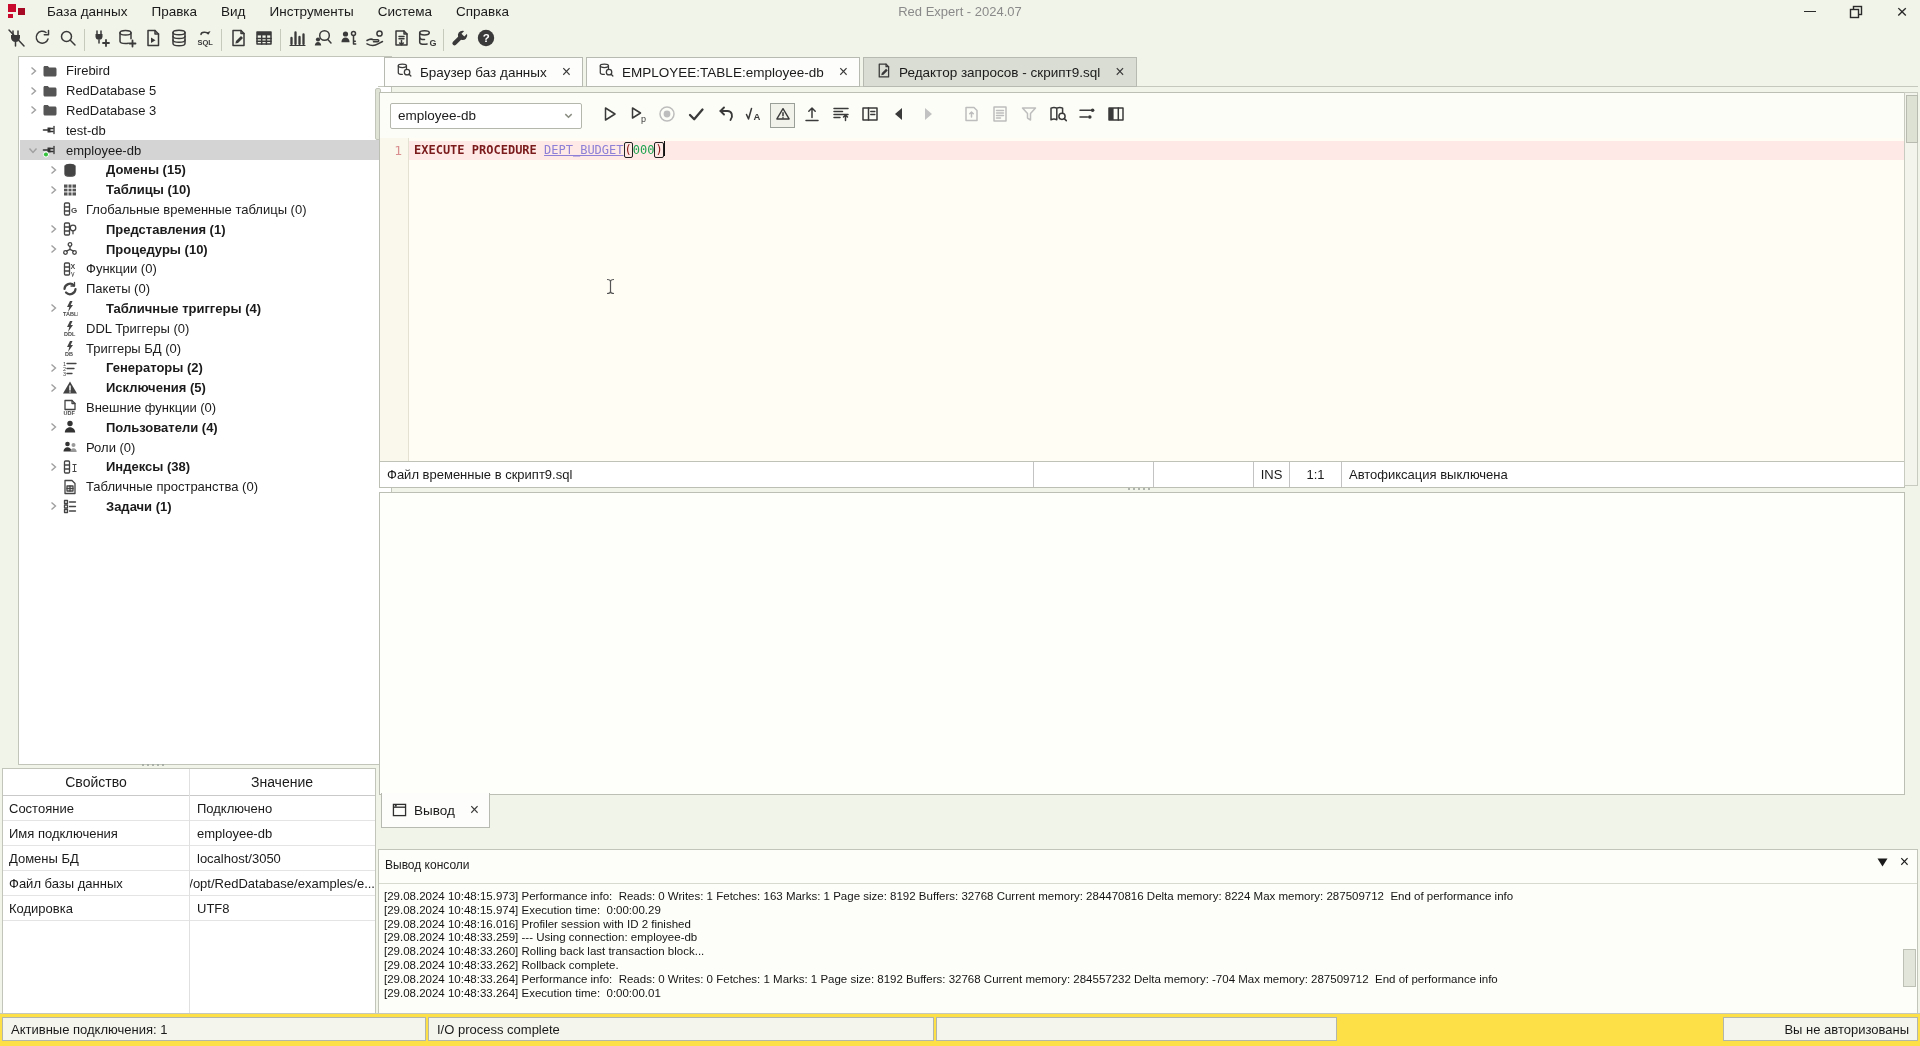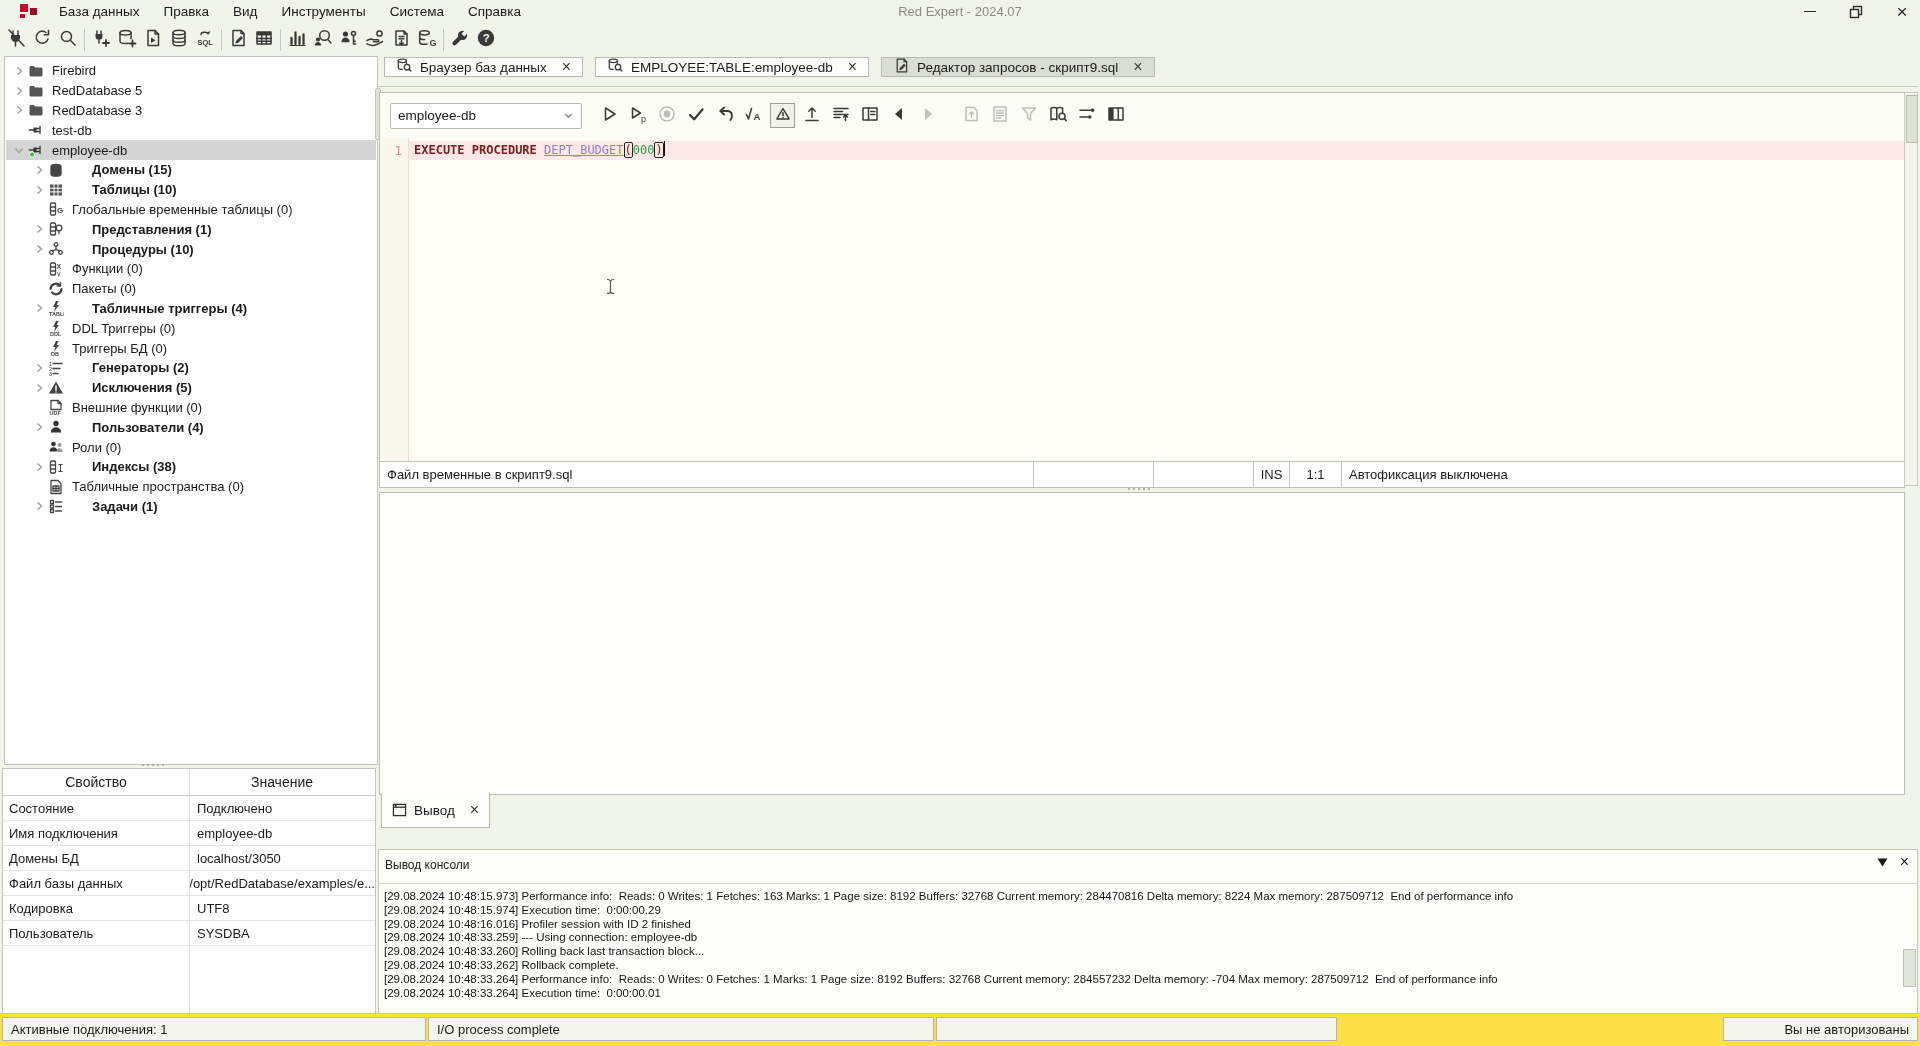--- a/index.html
+++ b/index.html
@@ -1,30 +1,30 @@
 <!DOCTYPE html>
 <html><head>
 <meta charset="utf-8">
 <style>
   html,body{margin:0;padding:0;background:#888;}
   #app{position:relative;width:1920px;height:1046px;background:#f1f4e9;font-family:"Liberation Sans",sans-serif;font-size:13px;color:#1a1a1a;overflow:hidden;}
   
-  .menubar{position:absolute;top:0;left:0;right:0;height:23px;display:flex;align-items:center;padding-left:12px;}
+  .menubar{position:absolute;top:0;left:0;right:0;height:23px;display:flex;align-items:center;}
   .logo{position:relative;width:17px;height:16px;margin:0 10px 0 8px;flex:none;}
   .logo span{position:absolute;}
   .menu-item{padding:0 12px;line-height:23px;font-size:13.5px;cursor:default;}
   .win-title{position:absolute;left:50%;top:0;transform:translateX(-50%);line-height:23px;color:#8a8a8a;font-size:13px;}
   .win-controls{position:absolute;right:10px;top:0;height:23px;display:flex;align-items:center;gap:30px;}
   .wc{width:16px;height:16px;display:flex;align-items:center;justify-content:center;color:#2a2a2a;font-size:15px;}
   
   .toolbar{position:absolute;top:23px;left:0;right:0;height:33px;display:flex;align-items:center;padding-left:3px;}
   .tb-btn{width:26px;height:26px;display:flex;align-items:center;justify-content:center;}
   .tb-sep{width:1px;height:22px;background:#c6cabc;margin:0 3px;}
   
-  .tree-panel{position:absolute;left:4px;top:56px;width:372px;height:707px;background:#fff;border:1px solid #c2c6ba;overflow:hidden;}
+  .tree-panel{position:absolute;left:18px;top:56px;width:372px;height:707px;background:#fff;border:1px solid #c2c6ba;overflow:hidden;}
   .tree{position:absolute;inset:1px;padding-top:3px;}
   .trow{height:19.8px;display:flex;align-items:center;position:relative;white-space:nowrap;}
   .trow.sel{background:#d4d4d4;}
   .t-chev{width:14px;flex:none;display:flex;align-items:center;justify-content:center;}
   .t-icon{width:20px;flex:none;display:flex;align-items:center;justify-content:center;margin-right:6px;position:relative;}
   .t-label{font-size:13px;}
   .t-label.bold{font-weight:bold;margin-left:20px;}
   .d0{padding-left:6px;} .d1{padding-left:26px;}
   
   .vsplit-handle{position:absolute;left:375px;top:88px;width:4px;height:50px;background:#dfe3d6;border:1px solid #c2c6ba;border-radius:2px;}
@@ -33,21 +33,21 @@
   
   .props-panel{position:absolute;left:2px;top:768px;width:372px;height:246px;background:#fff;border:1px solid #c2c6ba;}
   .props-head{display:flex;height:26px;border-bottom:1px solid #c9c9c9;align-items:center;}
   .props-head div{text-align:center;font-size:14px;}
   .ph1{width:186px;} .ph2{flex:1;}
   .prow{display:flex;height:24px;align-items:center;border-bottom:1px solid #e4e4e4;}
   .pc1{width:186px;padding-left:6px;box-sizing:border-box;} .pc2{flex:1;padding-left:8px;}
   .pcol-div{position:absolute;left:186px;top:0;bottom:0;width:1px;background:#e0e0e0;}
   
   .tabline{position:absolute;left:378px;top:86px;right:2px;height:1px;background:#c5c9bd;}
-  .tabbar{position:absolute;left:384px;top:57px;height:20px;display:flex;gap:12px;}
+  .tabbar{position:absolute;left:384px;top:57px;height:30px;display:flex;gap:3px;}
   .tab{display:flex;align-items:center;gap:7px;padding:0 11px;background:#fdfdfb;border:1px solid #b6bab0;font-size:13.5px;}
   .tab.active{background:#d9ddd3;}
   .tab-close{color:#3a3a3a;font-size:16px;line-height:14px;margin-left:8px;}
   
   .editor-panel{position:absolute;left:379px;top:92px;width:1524px;height:394px;background:#fffdf4;border:1px solid #bcc0b4;}
   .qtoolbar{position:absolute;top:0;left:0;right:0;height:45px;display:flex;align-items:center;padding-left:10px;gap:4px;background:#fdfdf8;}
   .conn-select{width:176px;height:24px;border:1px solid #b4b8ac;border-radius:2px;background:#fff;display:flex;align-items:center;justify-content:space-between;padding:0 7px;margin-right:10px;font-size:13.5px;}
   .q-btn{width:25px;height:25px;display:flex;align-items:center;justify-content:center;}
   .q-btn.boxed{border:1px solid #9aa098;background:#f1f3ea;box-sizing:border-box;}
   .q-sep{width:10px;}
@@ -599,24 +599,20 @@
           <div class="pc2">localhost/3050</div>
         </div>
         <div class="prow">
           <div class="pc1">Файл базы данных</div>
           <div class="pc2">/opt/RedDatabase/examples/e...</div>
         </div>
         <div class="prow">
           <div class="pc1">Кодировка</div>
           <div class="pc2">UTF8</div>
         </div>
-        <div class="prow">
-          <div class="pc1">Пользователь</div>
-          <div class="pc2">SYSDBA</div>
-        </div>
       </div>
   </div>
 
   <div class="tabline"></div>
   <div class="tabbar" id="tabbar">
       <div class="tab">
         <span><svg width="17" height="17" viewBox="0 0 20 20" fill="none" stroke="#3a3a3a" stroke-width="1.5" stroke-linecap="round" stroke-linejoin="round">
             <ellipse cx="7.5" cy="4.5" rx="4.8" ry="2"></ellipse>
             <path d="M2.7 4.5v8c0 1.1 2.1 2 4.8 2"></path>
             <path d="M12.3 4.5v3"></path>

